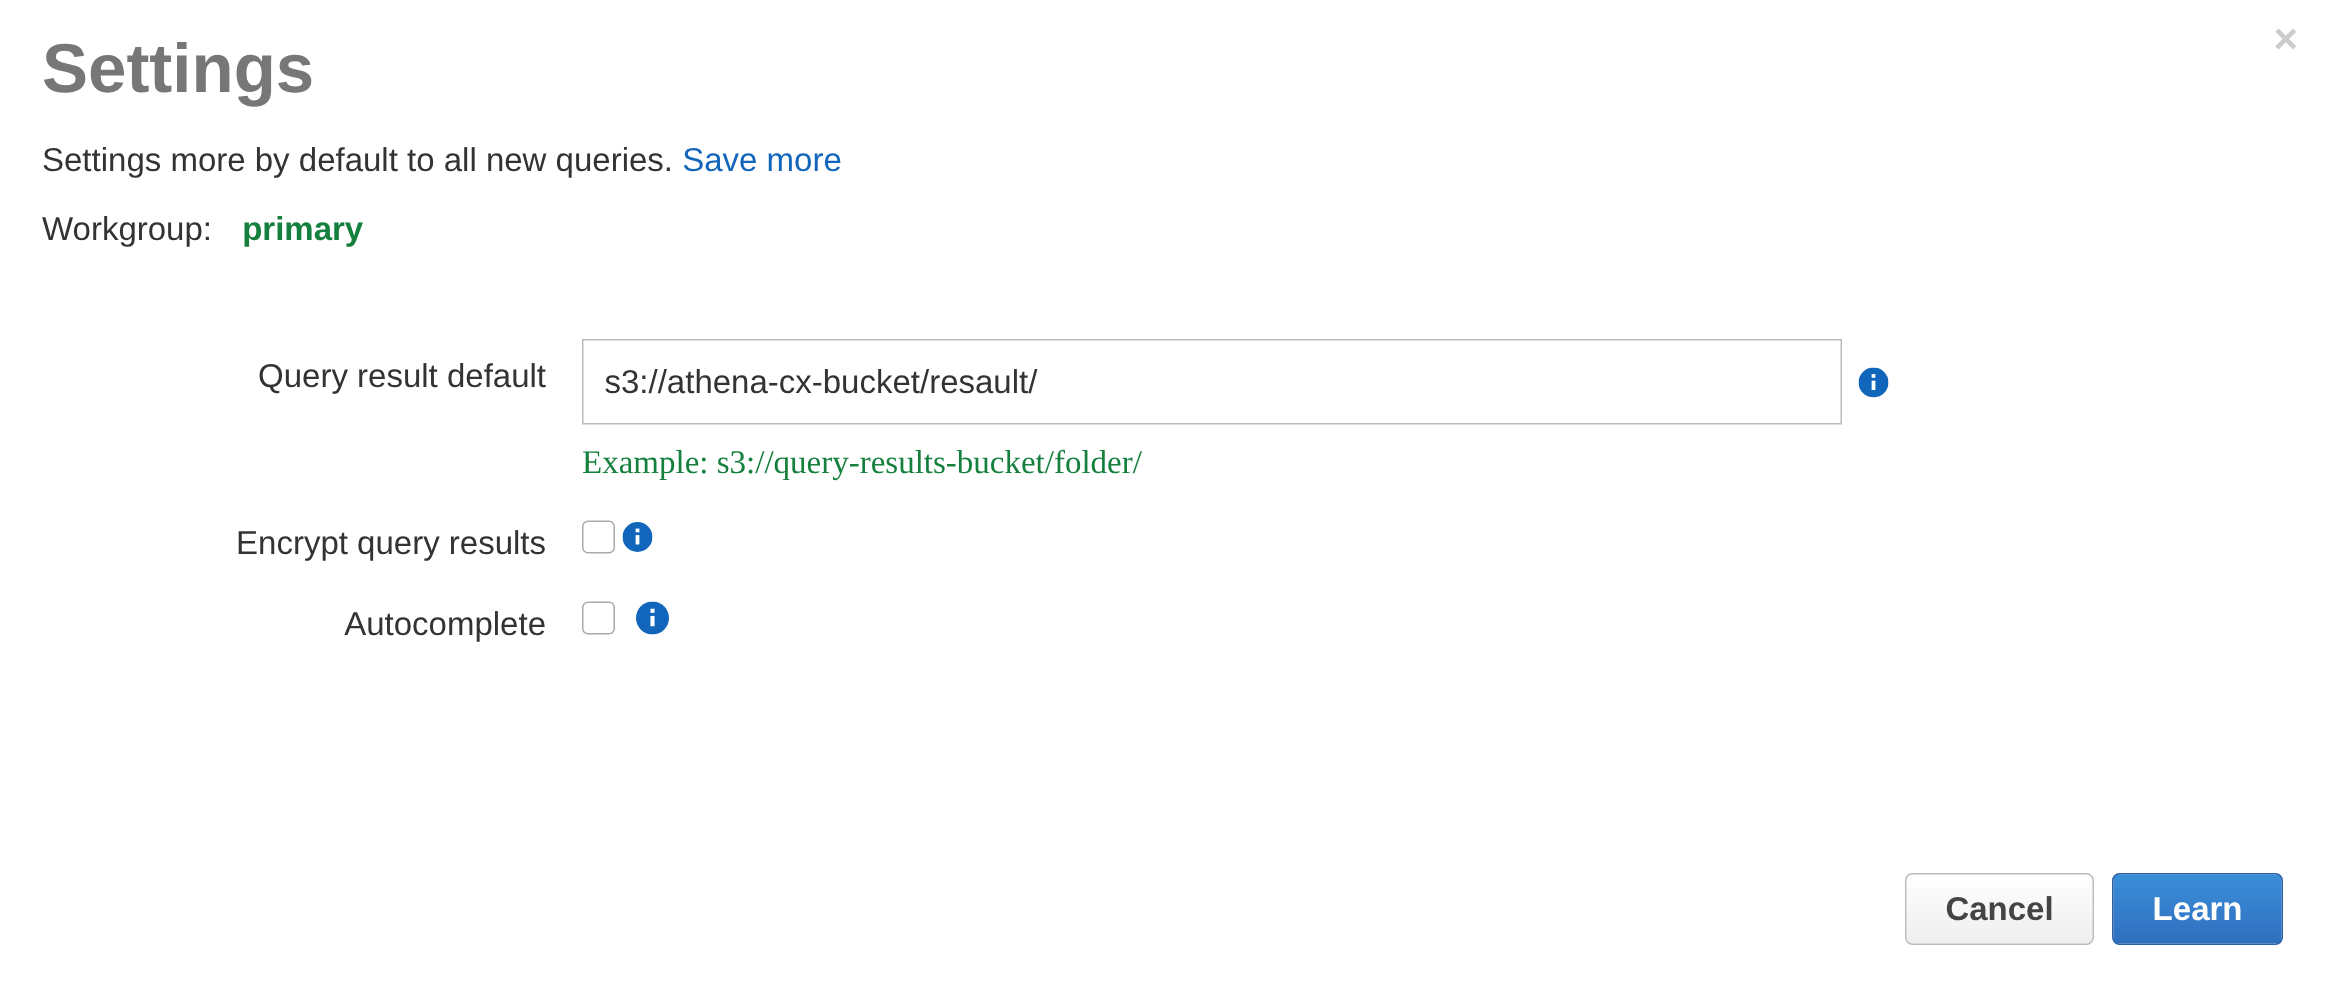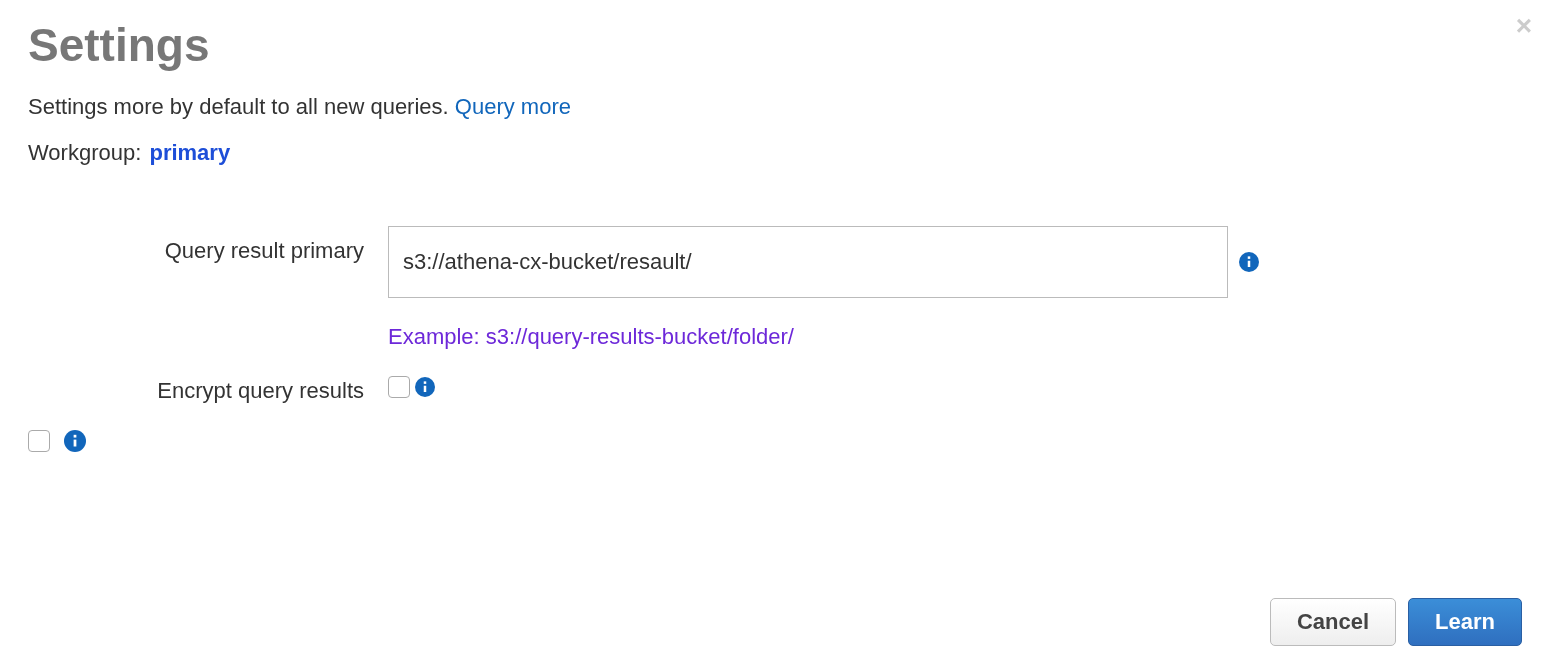--- a/index.html
+++ b/index.html
@@ -42,23 +42,23 @@
       color: #1166bb;
       text-decoration: none;
       cursor: pointer;
     }
     .workgroup-line {
       font-size: 22px;
       margin-bottom: 60px;
     }
     .workgroup-label { font-weight: normal; }
     .workgroup-value {
-      color: #1d4ed8;
+      color: #15803d;
       font-weight: bold;
-      margin-left: 2px;
+      margin-left: 14px;
       cursor: pointer;
     }
     .form-row {
       display: flex;
       align-items: flex-start;
       margin-bottom: 26px;
     }
     .form-label {
       width: 360px;
       text-align: right;
@@ -71,31 +71,32 @@
     .form-control-wrap {
       display: flex;
       flex-direction: column;
     }
     .form-control-line {
       display: flex;
       align-items: center;
     }
     input[type="text"].text-input {
       width: 840px;
-      height: 72px;
+      height: 57px;
       font-size: 22px;
       padding: 8px 14px;
       border: 1px solid #bbb;
       background: #fff;
       color: #333;
     }
     .hint {
       font-size: 22px;
-      color: #6d28d9;
-      margin-top: 26px;
+      color: #15803d;
+      margin-top: 12px;
+      font-family: Liberation Serif, serif;
     }
     .info-icon {
       display: inline-flex;
       align-items: center;
       justify-content: center;
       width: 22px;
       height: 22px;
       margin-left: 10px;
       cursor: pointer;
     }
@@ -113,21 +114,21 @@
     }
     input[type="checkbox"].cb:checked::after {
       content: "✓";
       position: absolute;
       top: -2px; left: 3px;
       font-size: 18px;
       color: #333;
     }
     .footer-buttons {
       position: absolute;
-      bottom: 24px;
+      bottom: 40px;
       right: 28px;
       display: flex;
       gap: 12px;
     }
     .btn {
       font-size: 22px;
       font-weight: bold;
       padding: 10px 26px;
       border-radius: 5px;
       cursor: pointer;
@@ -145,30 +146,30 @@
     }
   </style>
 </head>
 <body>
 
 <span class="close-icon">×</span>
 
 <h1 class="title">Settings</h1>
 
 <p class="subtitle">
-  <span>Settings more by default to all new queries. </span><a class="link">Query more</a>
+  <span>Settings more by default to all new queries. </span><a class="link">Save more</a>
 </p>
 
 <p class="workgroup-line">
   <span class="workgroup-label">Workgroup:</span>
   <a class="workgroup-value">primary</a>
 </p>
 
 <div class="form-row">
-  <div class="form-label">Query result primary</div>
+  <div class="form-label">Query result default</div>
   <div class="form-control-wrap">
     <div class="form-control-line">
       <input type="text" class="text-input" value="s3://athena-cx-bucket/resault/" style="">
       <span class="info-icon">
         <svg width="20" height="20" viewBox="0 0 16 16">
             <circle cx="8" cy="8" r="8" fill="#1166bb"></circle>
             <rect x="7" y="7" width="2" height="5" fill="#fff"></rect>
             <rect x="7" y="3.5" width="2" height="2" fill="#fff"></rect>
           </svg>
       </span>
@@ -187,20 +188,21 @@
             <circle cx="8" cy="8" r="8" fill="#1166bb"></circle>
             <rect x="7" y="7" width="2" height="5" fill="#fff"></rect>
             <rect x="7" y="3.5" width="2" height="2" fill="#fff"></rect>
           </svg>
       </span>
     </div>
   </div>
 </div>
 
 <div class="form-row">
+  <div class="form-label cb">Autocomplete</div>
   <div class="form-control-wrap">
     <div class="form-control-line">
       <input type="checkbox" class="cb" style="">
       <span class="info-icon" style="margin-left:14px;">
         <svg width="22" height="22" viewBox="0 0 16 16">
             <circle cx="8" cy="8" r="8" fill="#1166bb"></circle>
             <rect x="7" y="7" width="2" height="5" fill="#fff"></rect>
             <rect x="7" y="3.5" width="2" height="2" fill="#fff"></rect>
           </svg>
       </span>

